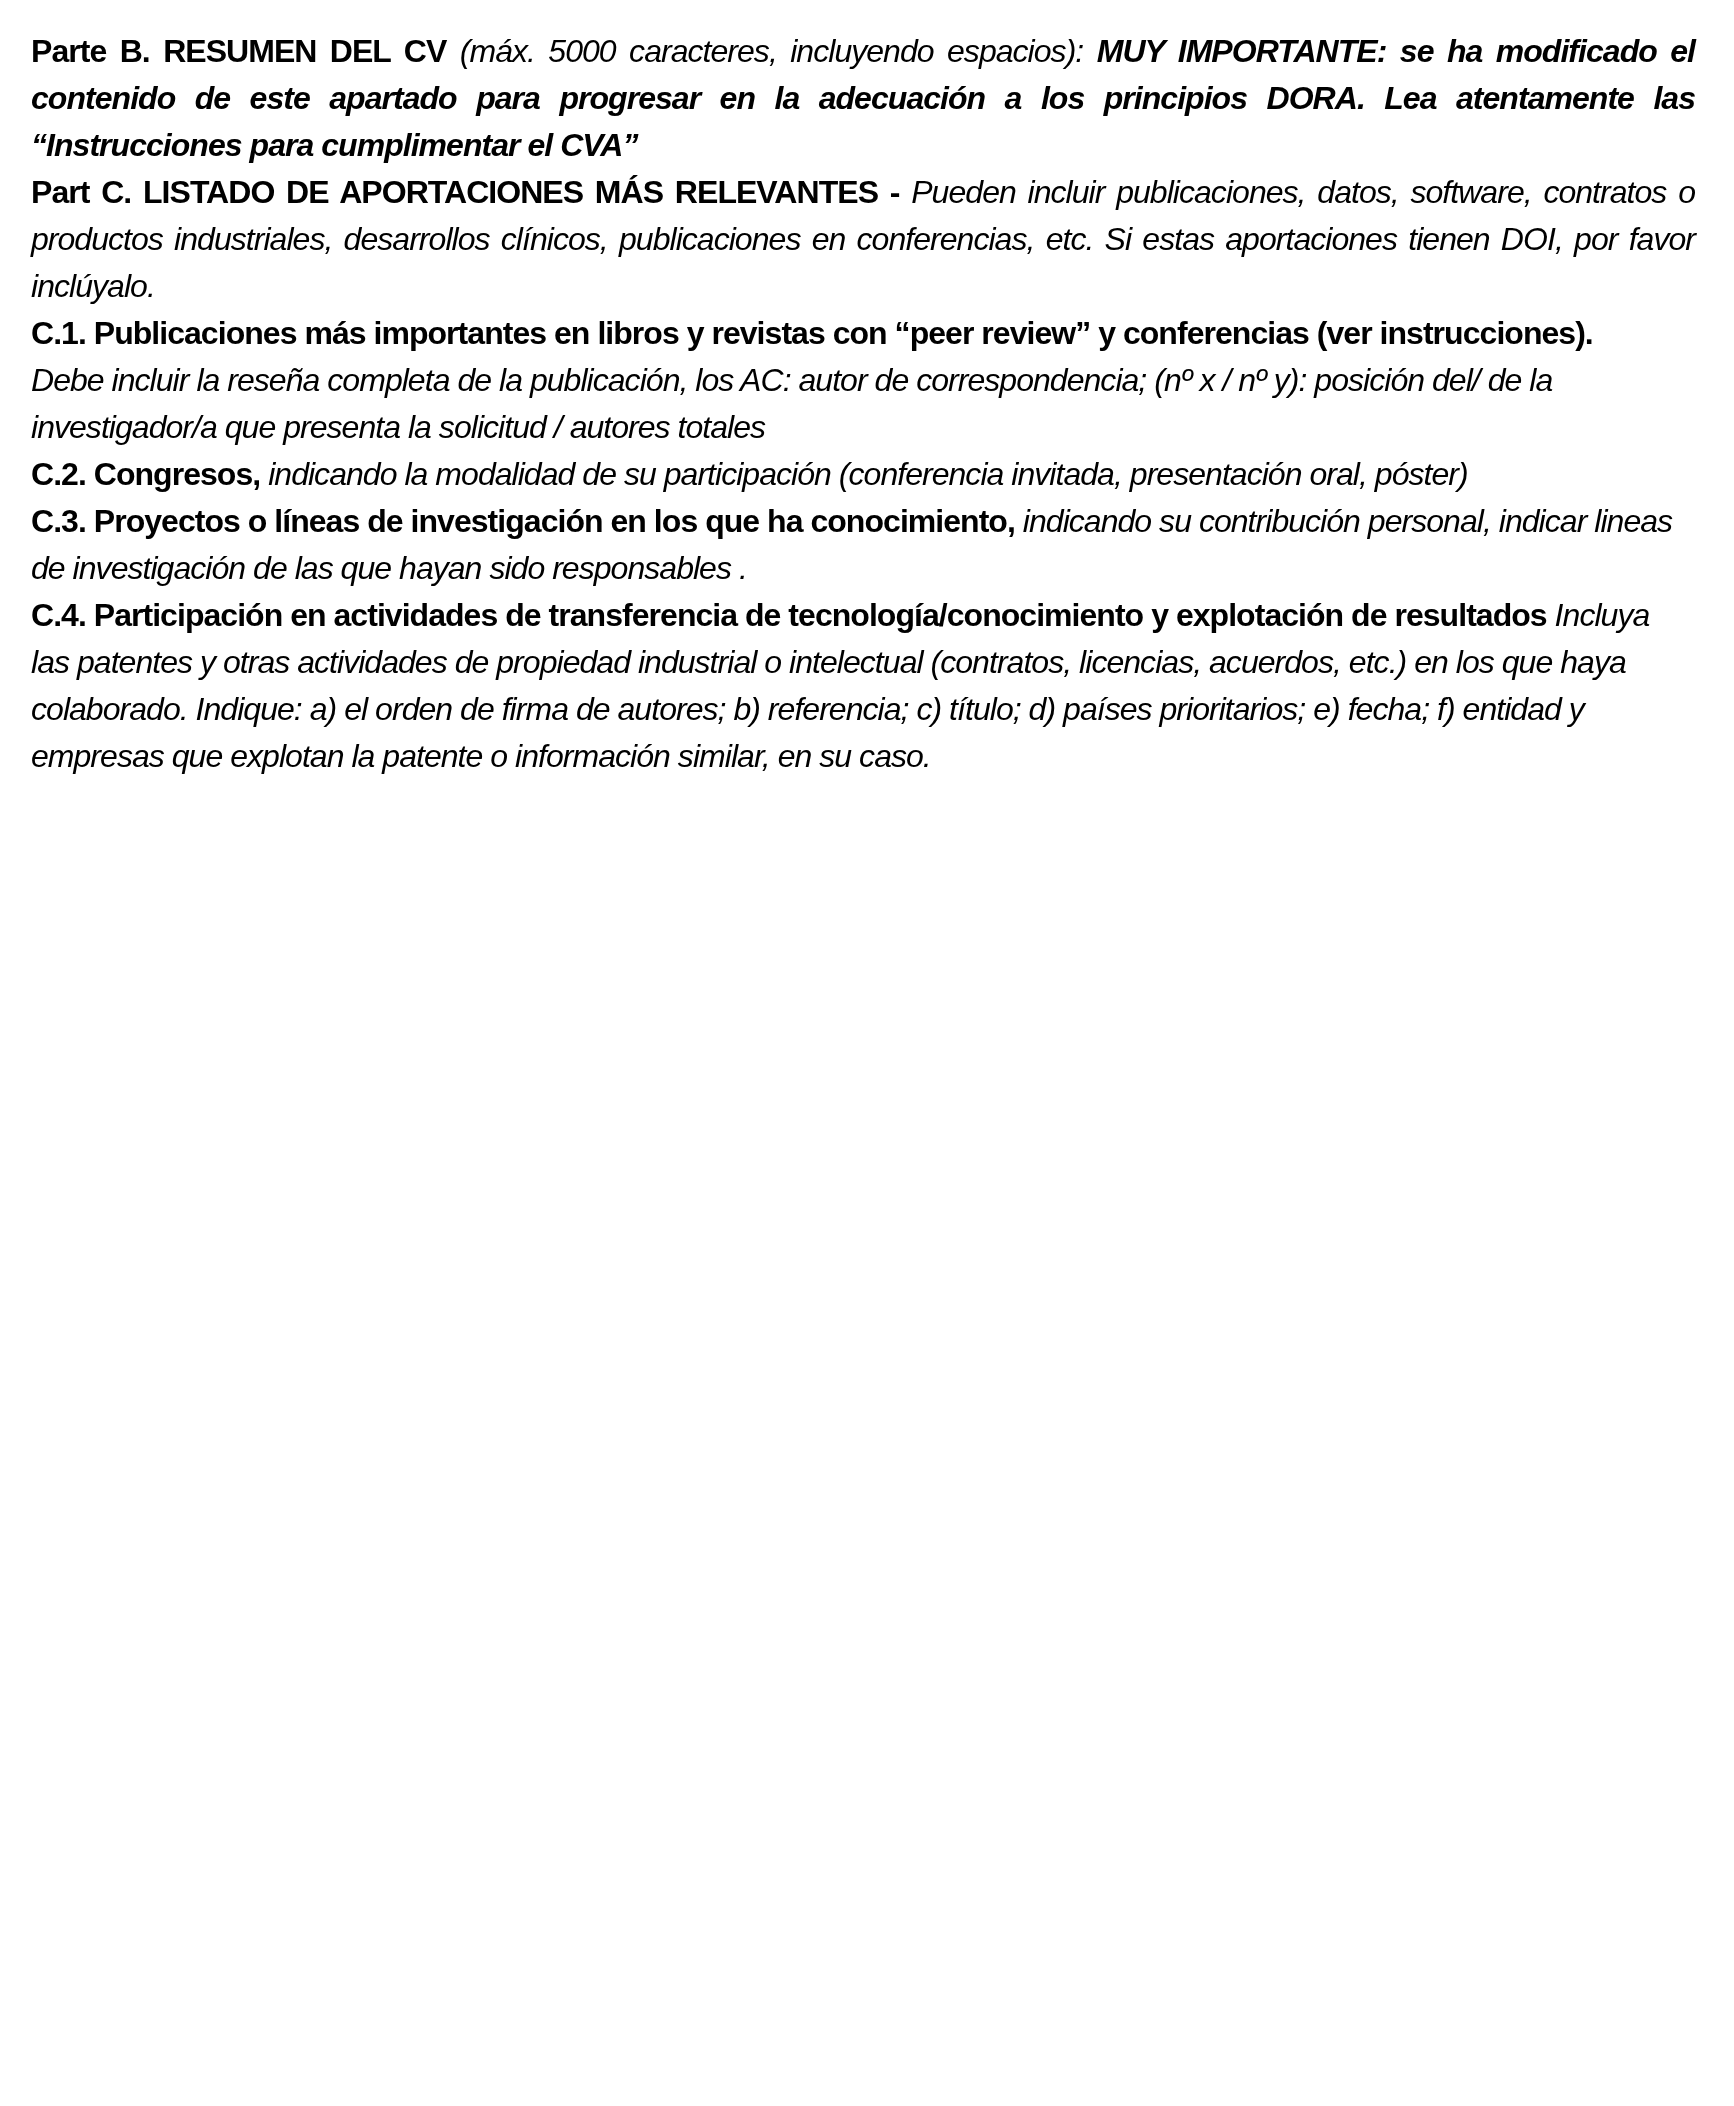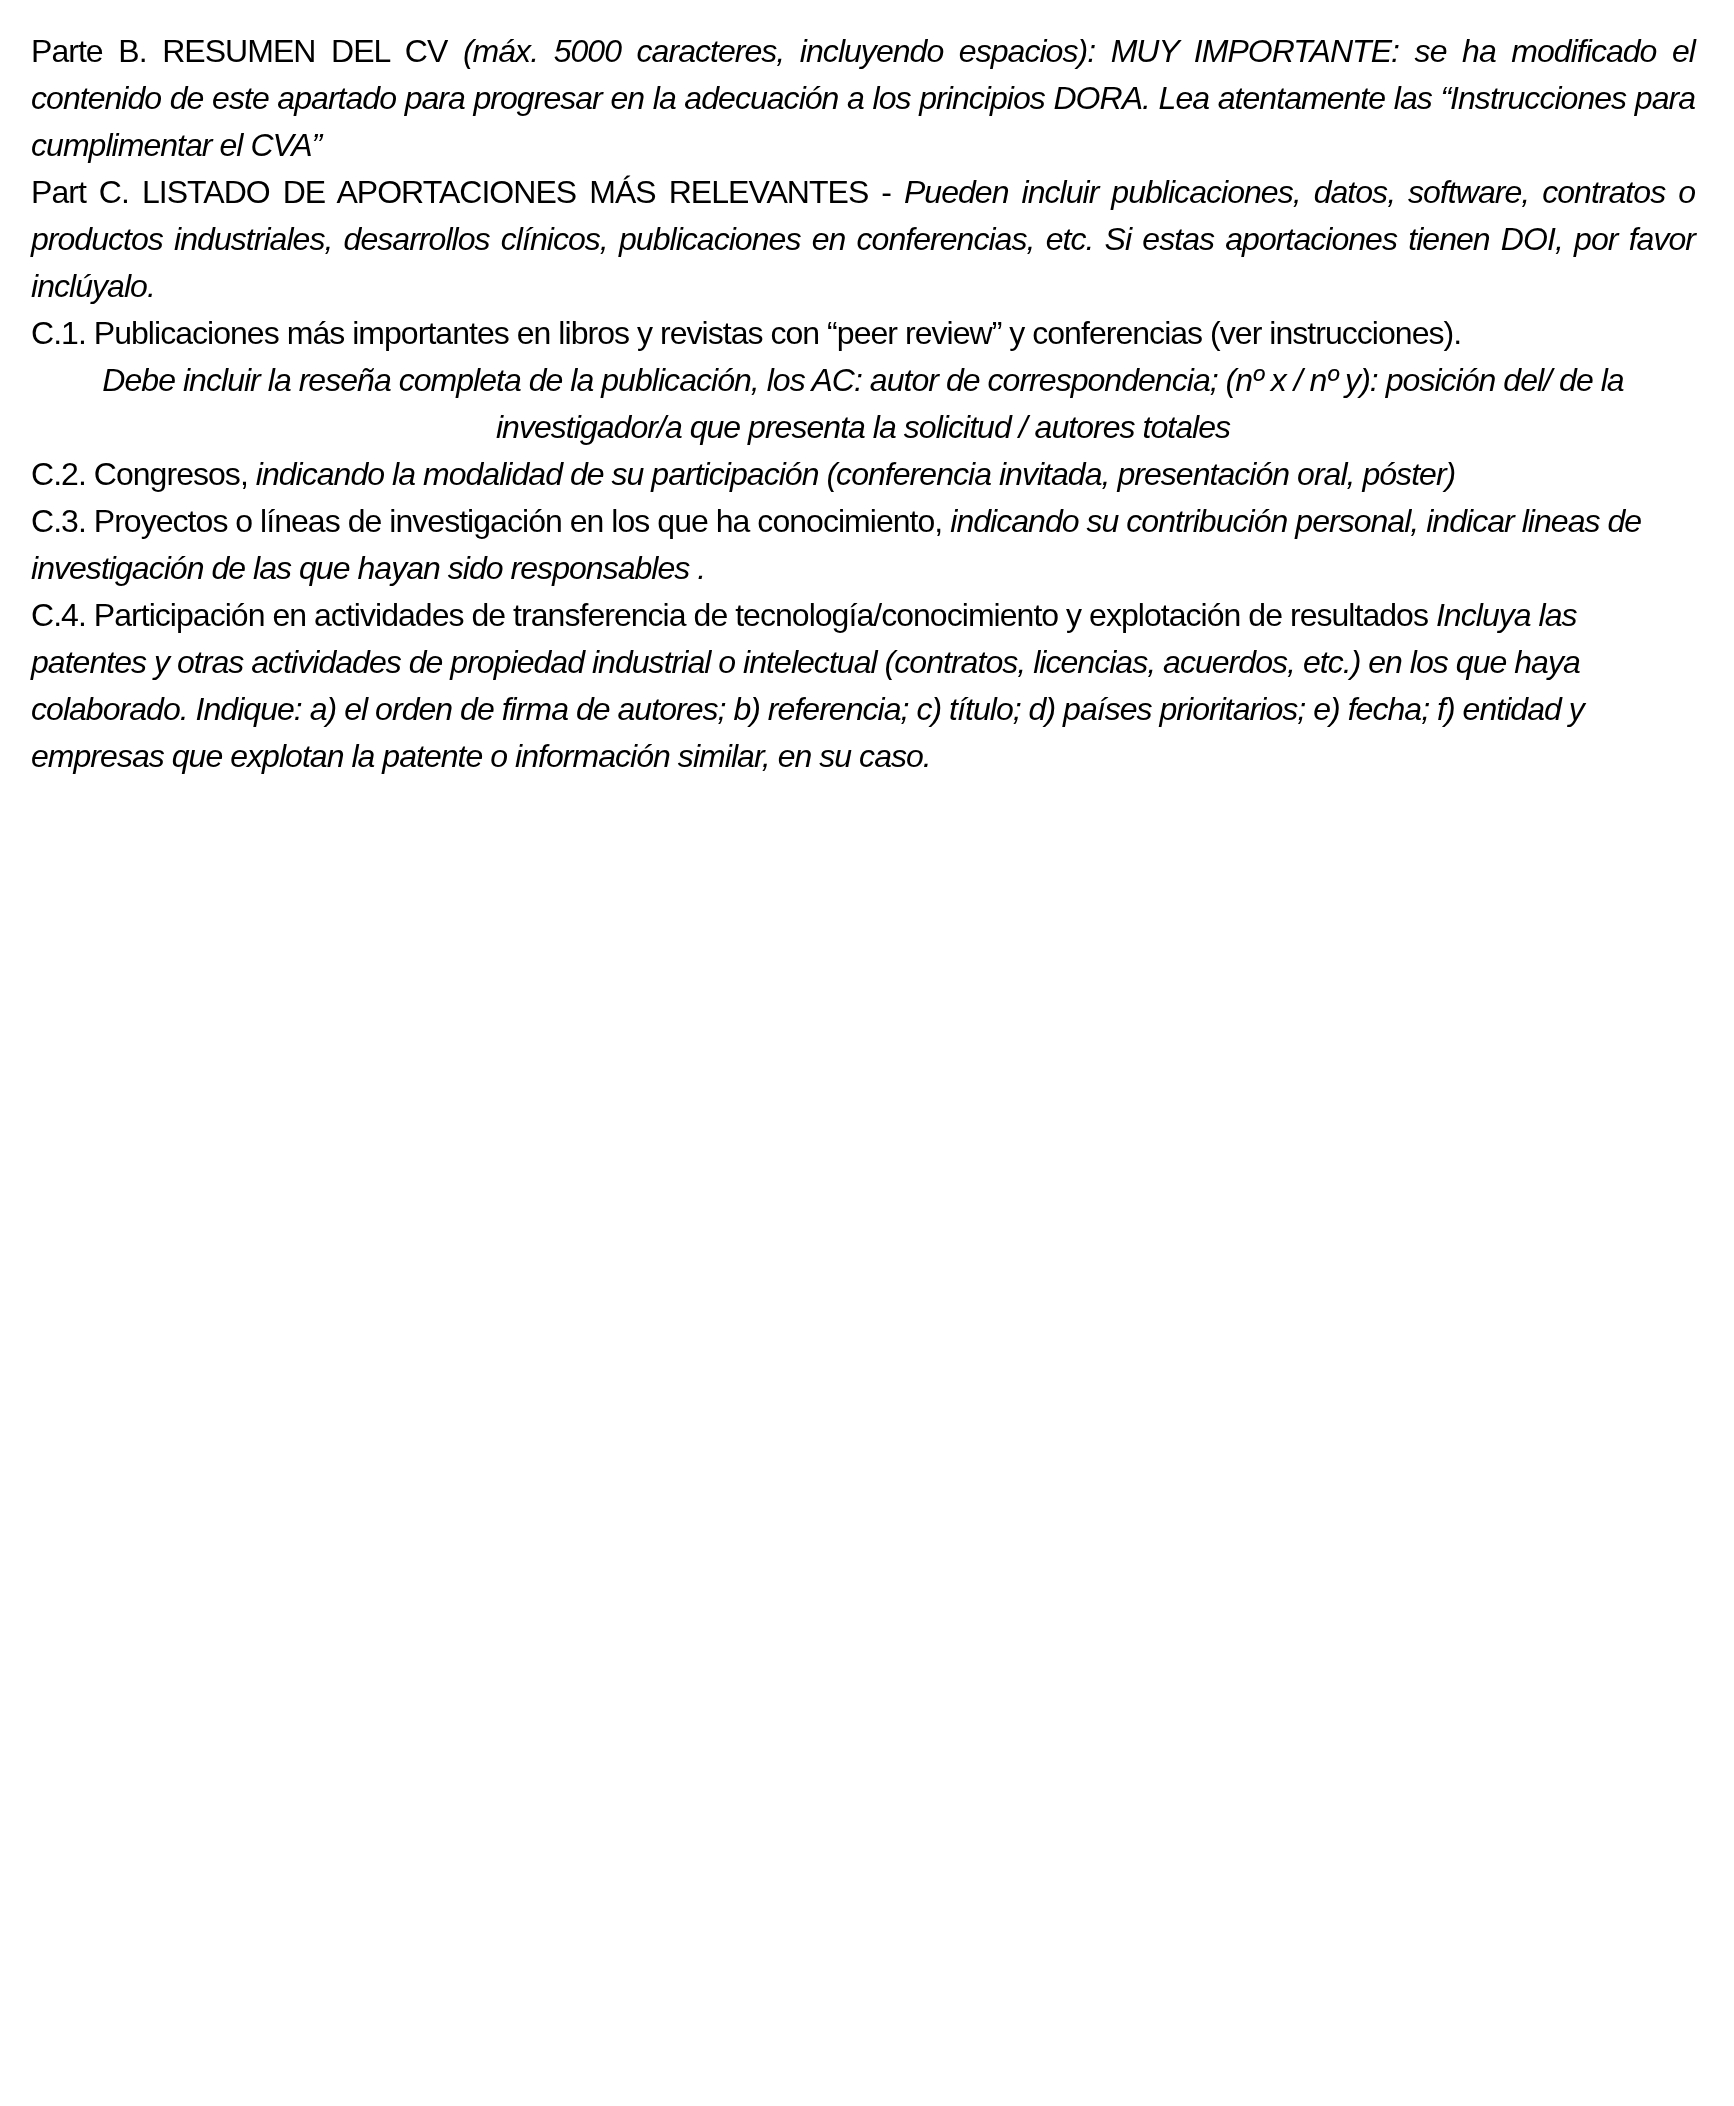--- a/index.html
+++ b/index.html
@@ -21,27 +21,27 @@
     box-sizing: border-box;
     width: 1734px;
     padding: 28px 39px 0 31px;
   }
   p.par {
     margin: 0;
     padding: 0;
   }
   .align-justify { text-align: justify; }
   .align-left   { text-align: left; }
-  .bold   { font-weight: normal; }
+  .bold   { font-weight: bold; }
   .italic { font-style: italic; }
   
   .p-part-b    { margin-bottom: 49px; }
   .p-part-c    { margin-bottom: 25px; }
   .p-c1-heading{ margin-bottom: 9.4px; }
-  .p-c1-note-1 { margin-bottom: 6.8px; text-align: center; }
+  .p-c1-note-1 { margin-bottom: 6.8px; }
   .p-c1-note-2 { margin-bottom: 21px; }
   .p-c2        { margin-bottom: 34px; }
   .p-c3        { margin-bottom: 31.5px; }
   .p-c4        { margin-bottom: 0; }
 </style>
 </head>
 <body>
 
 <main class="doc">
     <p class="par p-part-b align-justify"><span class="bold">Parte B. RESUMEN DEL CV </span><span class="italic">(máx. 5000 caracteres, incluyendo espacios): </span><span class="bold italic">MUY IMPORTANTE: se ha modificado el contenido de este apartado para progresar en la adecuación a los principios DORA. Lea atentamente las “Instrucciones para cumplimentar el CVA”</span></p>

